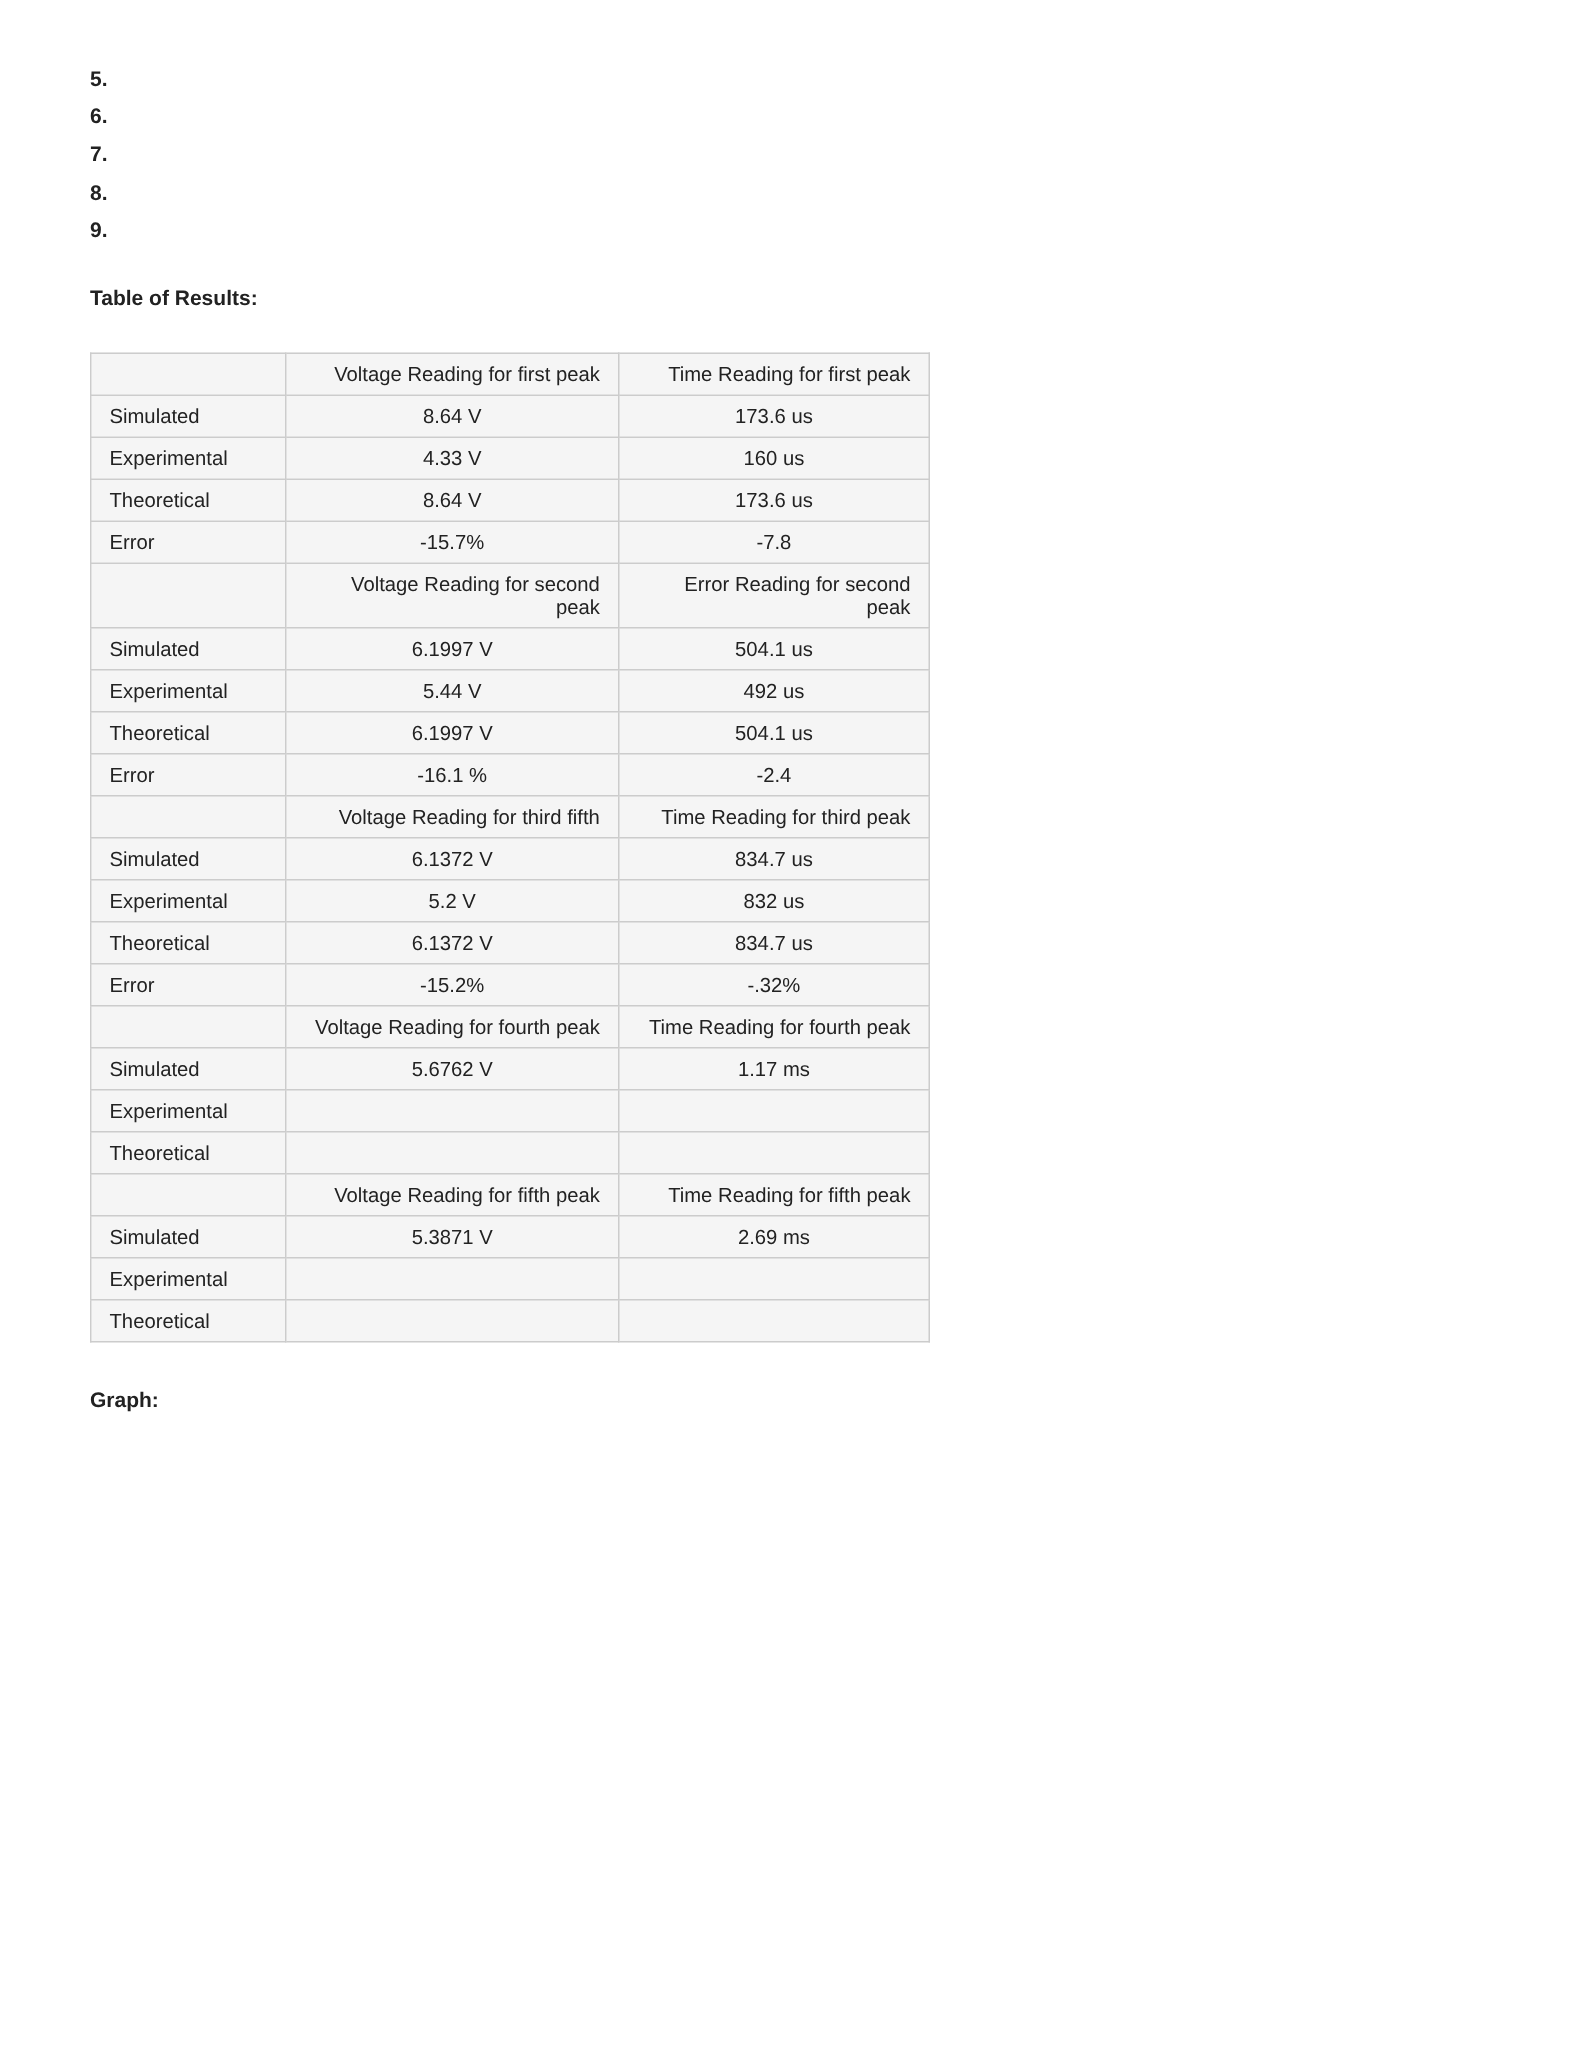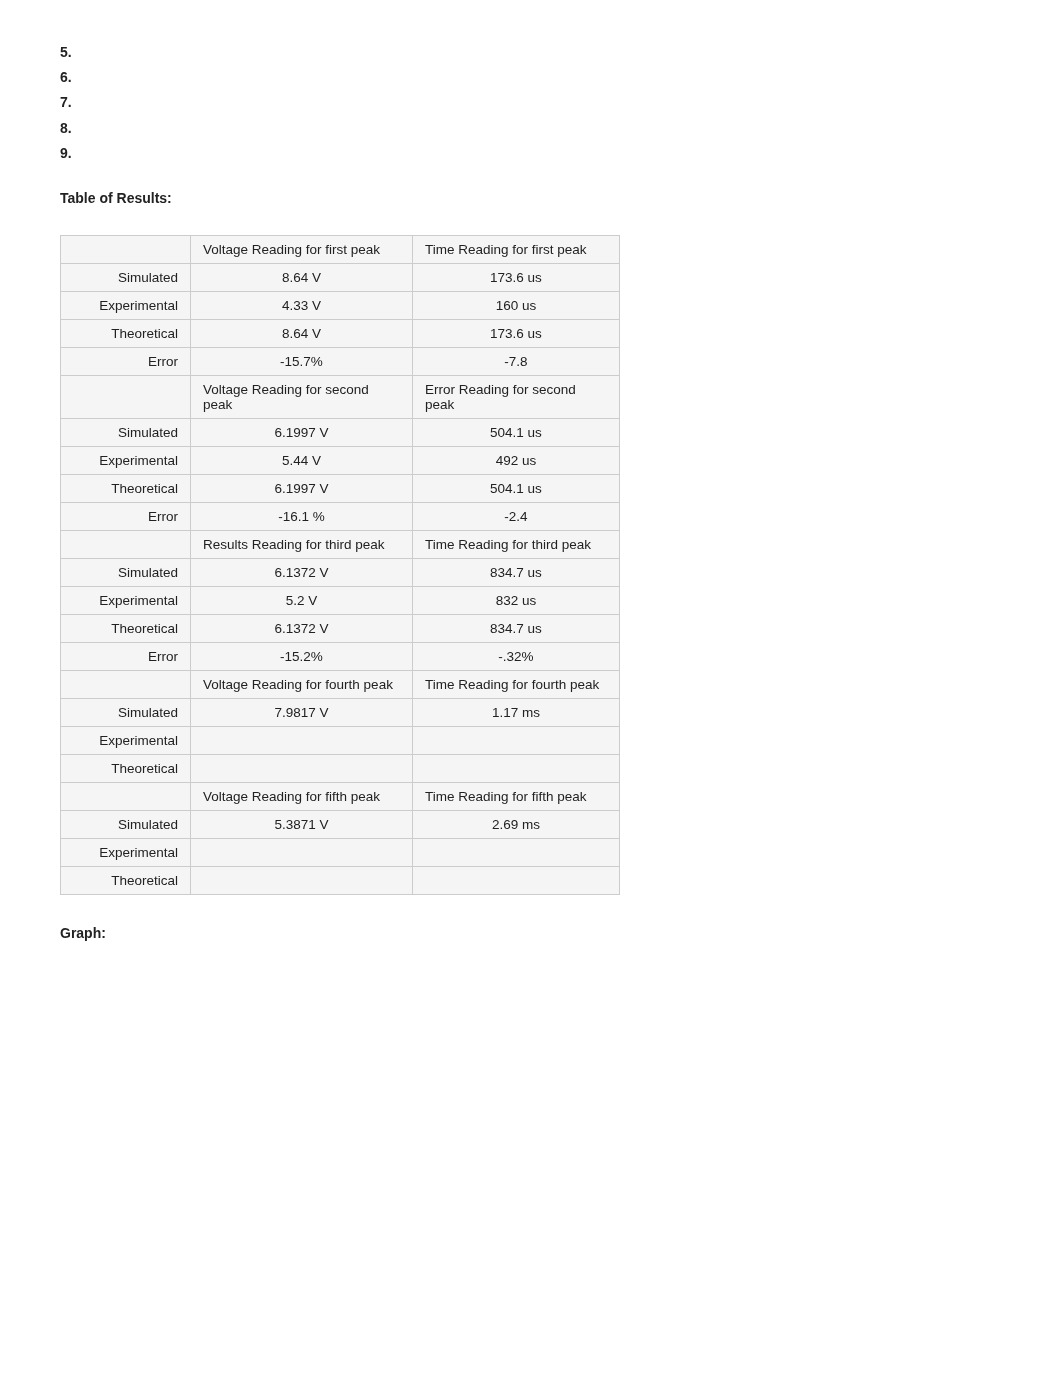--- a/index.html
+++ b/index.html
@@ -43,26 +43,26 @@
     }
 
     .results-table td {
       border: 1px solid #ccc;
       padding: 6px 12px;
       vertical-align: middle;
       background: #f5f5f5;
     }
 
     .results-table td.label-col {
+      text-align: left;
+      width: 130px;
+    }
+
+    .results-table td.header-col {
       text-align: right;
-      width: 130px;
-    }
-
-    .results-table td.header-col {
-      text-align: left;
       font-weight: normal;
       background: #f5f5f5;
     }
 
     .graph-label {
       font-weight: bold;
       font-size: 14px;
       margin-top: 10px;
     }
   </style>
@@ -126,21 +126,21 @@
         <td>6.1997 V</td>
         <td>504.1 us</td>
       </tr>
       <tr>
         <td class="label-col">Error</td>
         <td>-16.1 %</td>
         <td>-2.4</td>
       </tr>
       <tr>
         <td></td>
-        <td class="header-col">Results Reading for third peak</td>
+        <td class="header-col">Voltage Reading for third fifth</td>
         <td class="header-col">Time Reading for third peak</td>
       </tr>
       <tr>
         <td class="label-col">Simulated</td>
         <td>6.1372 V</td>
         <td>834.7 us</td>
       </tr>
       <tr>
         <td class="label-col">Experimental</td>
         <td>5.2 V</td>
@@ -156,21 +156,21 @@
         <td>-15.2%</td>
         <td>-.32%</td>
       </tr>
       <tr>
         <td></td>
         <td class="header-col">Voltage Reading for fourth peak</td>
         <td class="header-col">Time Reading for fourth peak</td>
       </tr>
       <tr>
         <td class="label-col">Simulated</td>
-        <td>7.9817 V</td>
+        <td>5.6762 V</td>
         <td>1.17 ms</td>
       </tr>
       <tr>
         <td class="label-col">Experimental</td>
         <td></td>
         <td></td>
       </tr>
       <tr>
         <td class="label-col">Theoretical</td>
         <td></td>

